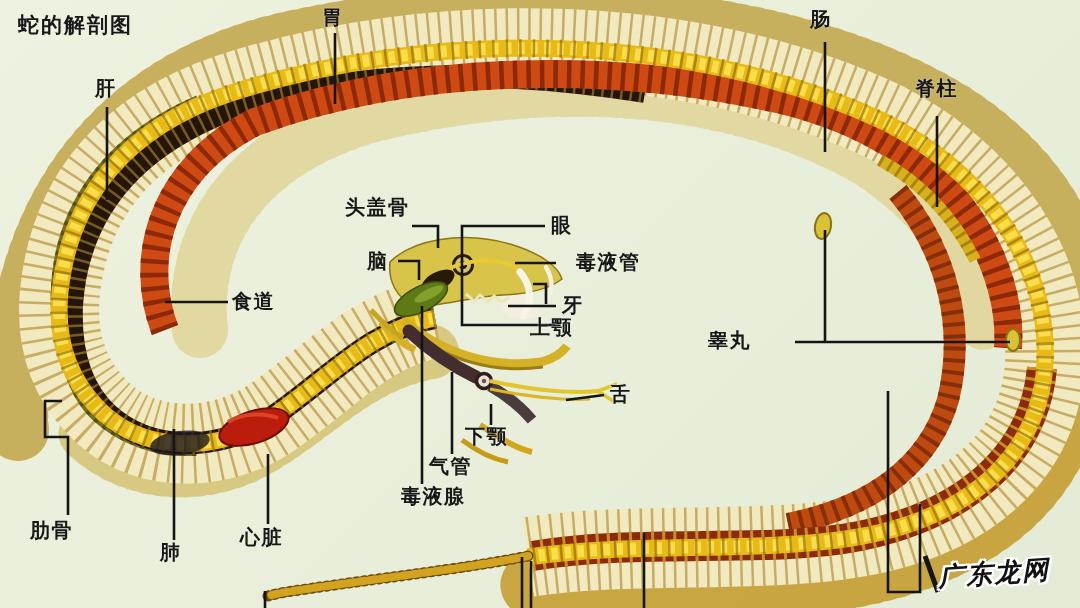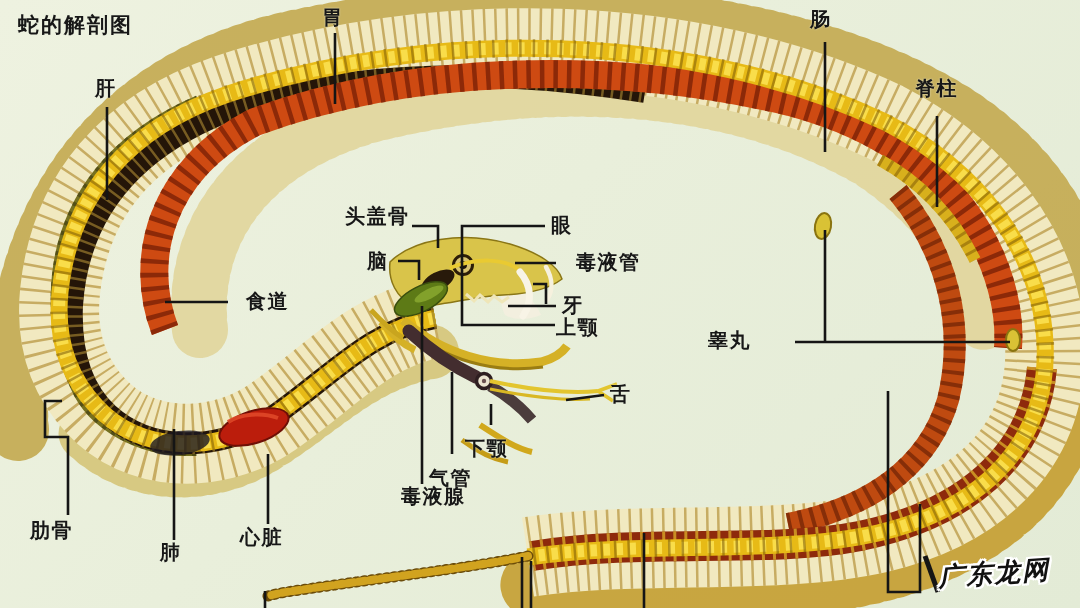--- a/index.html
+++ b/index.html
@@ -137,30 +137,30 @@
       <path d="M 925,556 L 938,592" stroke-width="5"></path>
     </g>
   </svg>
 
   <div class="lbl title" style="left:18px;top:14px">蛇的解剖图</div>
 
   <div class="lbl" style="left:95px;top:78px">肝</div>
   <div class="lbl" style="left:322px;top:7px">胃</div>
   <div class="lbl" style="left:810px;top:9px">肠</div>
   <div class="lbl" style="left:915px;top:78px">脊柱</div>
-  <div class="lbl" style="left:345px;top:206px">头盖骨</div>
+  <div class="lbl" style="left:345px;top:197px">头盖骨</div>
   <div class="lbl" style="left:551px;top:215px">眼</div>
   <div class="lbl" style="left:367px;top:251px">脑</div>
   <div class="lbl" style="left:576px;top:252px">毒液管</div>
   <div class="lbl" style="left:562px;top:295px">牙</div>
-  <div class="lbl" style="left:556px;top:317px">上颚</div>
-  <div class="lbl" style="left:246px;top:291px">食道</div>
+  <div class="lbl" style="left:530px;top:317px">上颚</div>
+  <div class="lbl" style="left:232px;top:291px">食道</div>
   <div class="lbl" style="left:708px;top:330px">睾丸</div>
   <div class="lbl" style="left:610px;top:384px">舌</div>
-  <div class="lbl" style="left:465px;top:438px">下颚</div>
-  <div class="lbl" style="left:429px;top:468px">气管</div>
+  <div class="lbl" style="left:465px;top:426px">下颚</div>
+  <div class="lbl" style="left:429px;top:456px">气管</div>
   <div class="lbl" style="left:401px;top:486px">毒液腺</div>
   <div class="lbl" style="left:30px;top:520px">肋骨</div>
   <div class="lbl" style="left:160px;top:542px">肺</div>
   <div class="lbl" style="left:240px;top:527px">心脏</div>
 
   <div class="lbl watermark" style="left:938px;top:560px">广东龙网</div>
 </div>
 
 </body></html>

